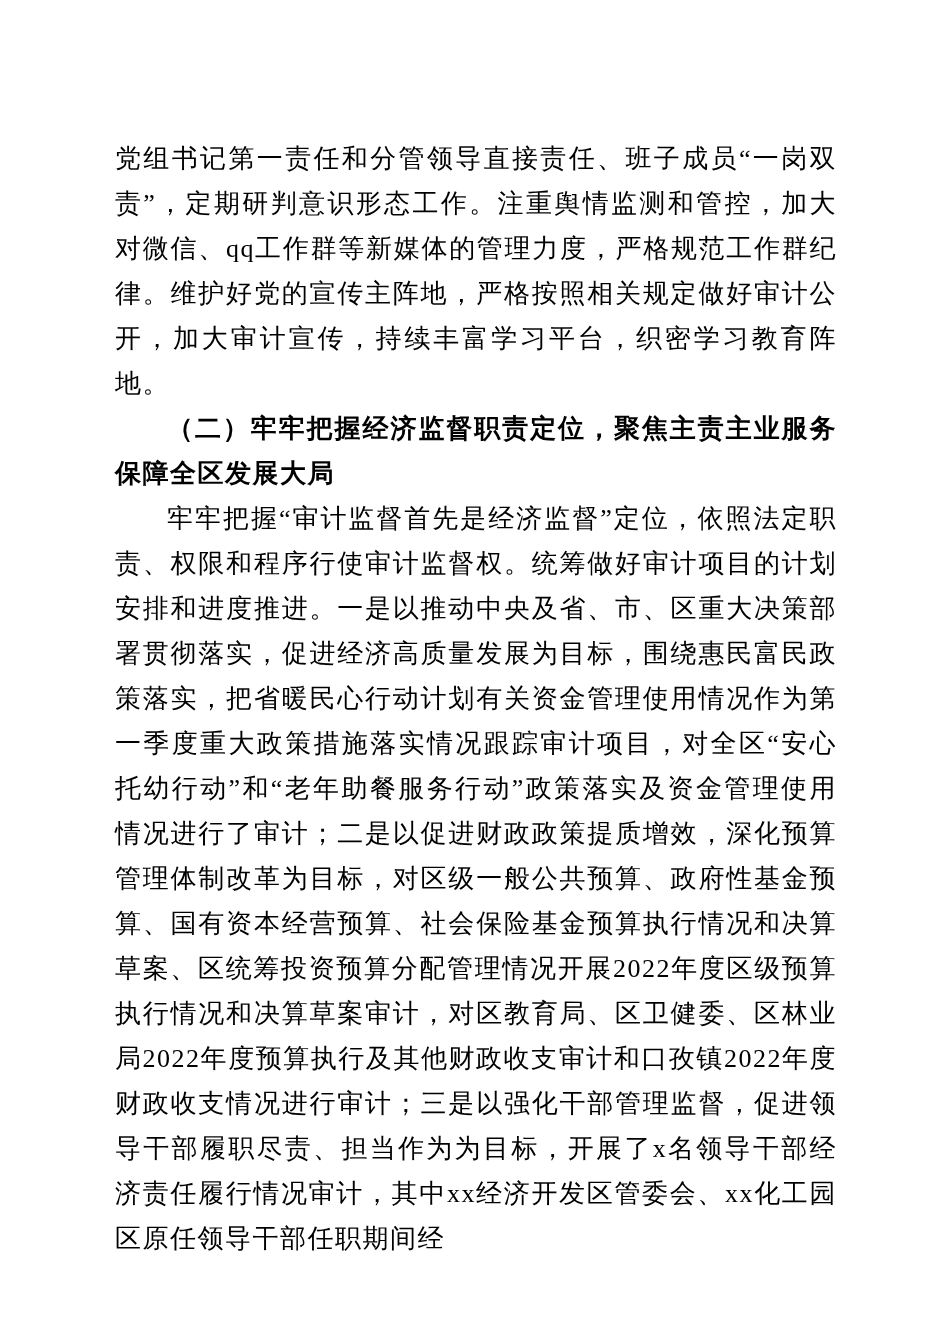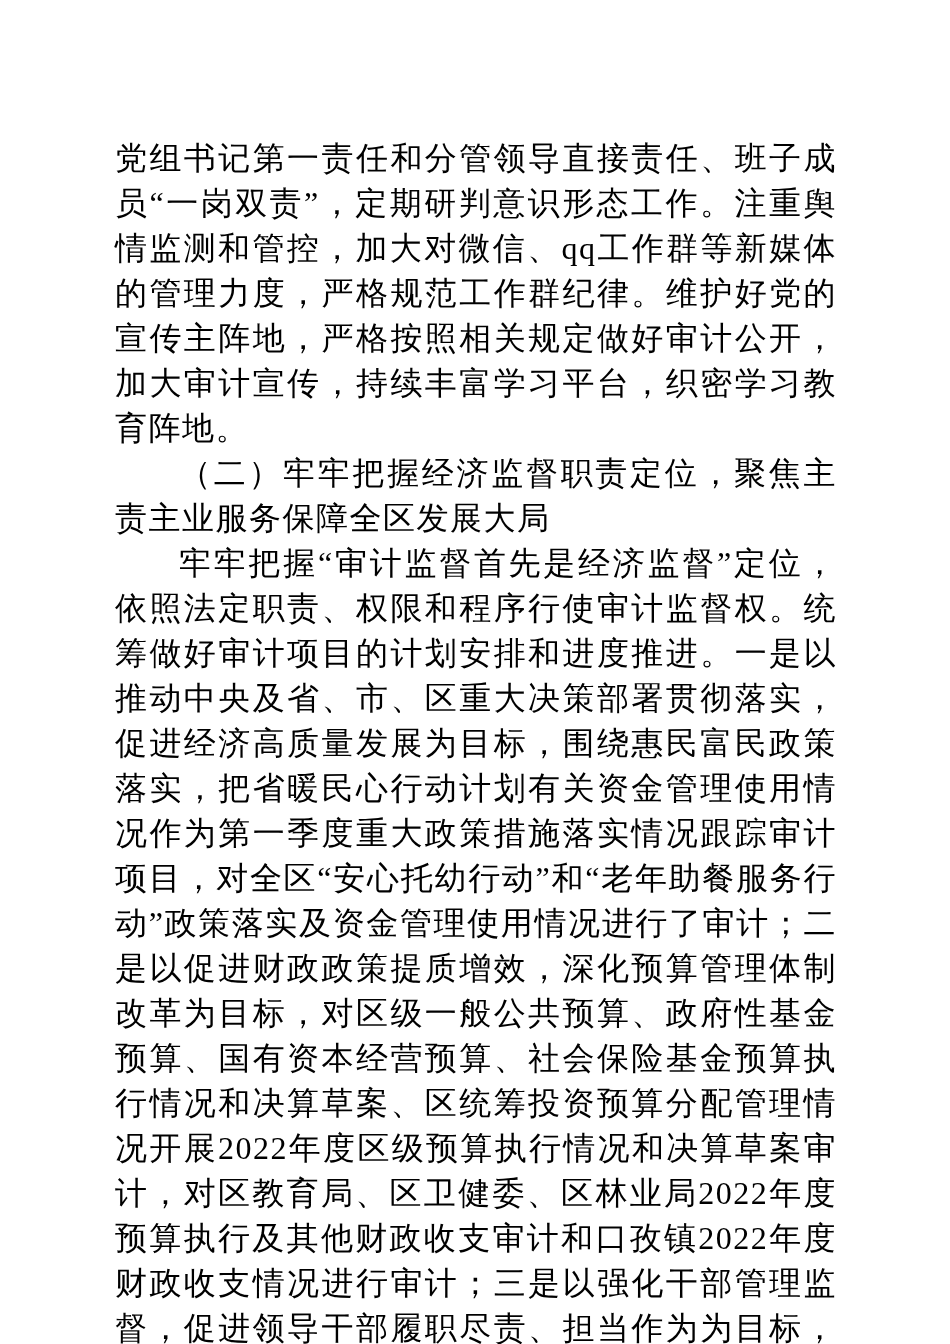--- a/index.html
+++ b/index.html
@@ -16,32 +16,32 @@
   }
   .page {
     box-sizing: border-box;
     width: 950px;
     height: 1344px;
     background: #ffffff;
     padding: 136px 113px 0 115px;
   }
   .doc p {
     margin: 0;
-    font-size: 32px;
+    font-size: 26px;
     line-height: 45px;
     letter-spacing: 1.5px;
     text-align: justify;
     text-justify: inter-ideograph;
     word-break: break-all;
   }
   .doc p.indent {
     text-indent: 2em;
   }
   .doc p.heading {
-    font-weight: normal;
+    font-weight: bold;
   }
 </style>
 </head>
 <body>
 
 <div class="page">
   <div class="doc">
     <p class="body-text">党组书记第一责任和分管领导直接责任、班子成员“一岗双责”，定期研判意识形态工作。注重舆情监测和管控，加大对微信、qq工作群等新媒体的管理力度，严格规范工作群纪律。维护好党的宣传主阵地，严格按照相关规定做好审计公开，加大审计宣传，持续丰富学习平台，织密学习教育阵地。</p>
     <p class="indent heading">（二）牢牢把握经济监督职责定位，聚焦主责主业服务保障全区发展大局</p>
     <p class="indent">牢牢把握“审计监督首先是经济监督”定位，依照法定职责、权限和程序行使审计监督权。统筹做好审计项目的计划安排和进度推进。一是以推动中央及省、市、区重大决策部署贯彻落实，促进经济高质量发展为目标，围绕惠民富民政策落实，把省暖民心行动计划有关资金管理使用情况作为第一季度重大政策措施落实情况跟踪审计项目，对全区“安心托幼行动”和“老年助餐服务行动”政策落实及资金管理使用情况进行了审计；二是以促进财政政策提质增效，深化预算管理体制改革为目标，对区级一般公共预算、政府性基金预算、国有资本经营预算、社会保险基金预算执行情况和决算草案、区统筹投资预算分配管理情况开展2022年度区级预算执行情况和决算草案审计，对区教育局、区卫健委、区林业局2022年度预算执行及其他财政收支审计和口孜镇2022年度财政收支情况进行审计；三是以强化干部管理监督，促进领导干部履职尽责、担当作为为目标，开展了x名领导干部经济责任履行情况审计，其中xx经济开发区管委会、xx化工园区原任领导干部任职期间经</p>

